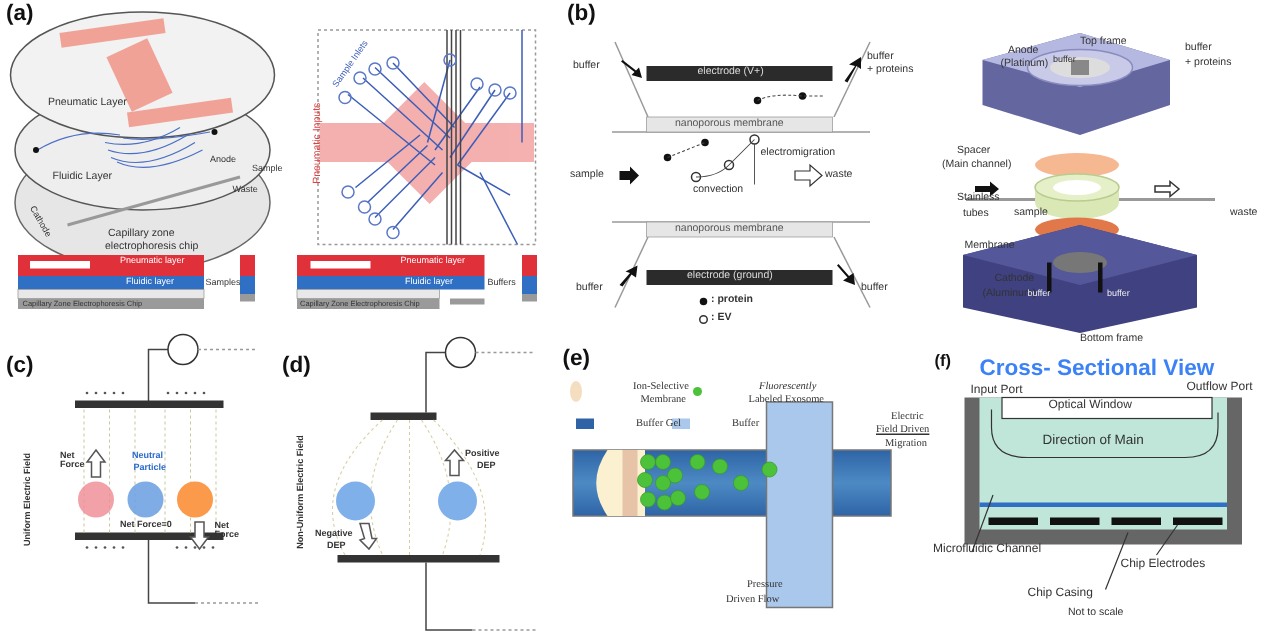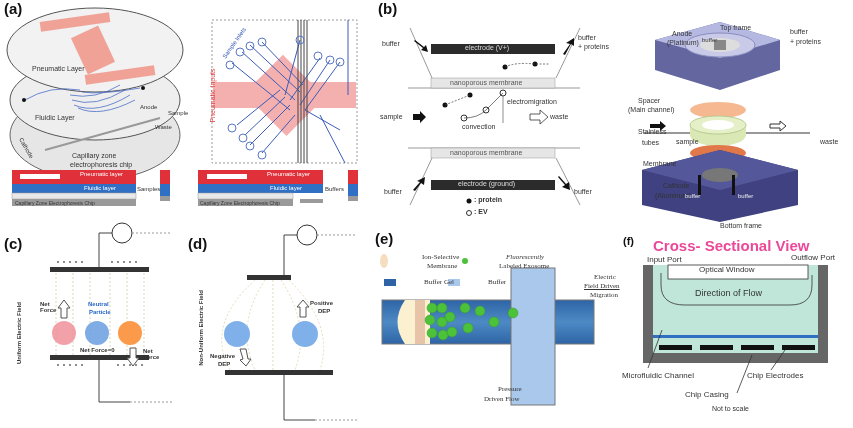--- a/index.html
+++ b/index.html
@@ -379,21 +379,21 @@
   <div class="t serif" style="left:200px;top:48px;font-size:7px;">Electric</div>
   <div class="t serif" style="left:190px;top:57px;font-size:7px;text-decoration:underline;">Field Driven</div>
   <div class="t serif" style="left:196px;top:66px;font-size:7px;">Migration</div>
   <div class="t serif" style="left:104px;top:160px;font-size:7px;">Pressure</div>
   <div class="t serif" style="left:90px;top:170px;font-size:7px;">Driven Flow</div>
 </path></path></circle></circle></circle></circle></circle></circle></center>
   </div>
 
 <div class="panel" style="left:615px;top:225px;width:238px;height:203px;">
   <div class="plabel" style="left:8px;top:10px;font-size:11px;">(f)</div>
-  <div class="t" style="left:38px;top:12px;font-size:15px;font-weight:bold;color:#ec4899;">Cross- Sectional View</div>
+  <div class="t" style="left:38px;top:12px;font-size:15px;font-weight:bold;color:#3b82f6;">Cross- Sectional View</div>
   <svg width="238" height="203">
     <rect x="28" y="40" width="185" height="98" fill="#666"></rect>
     <rect x="38" y="40" width="165" height="88" fill="#bfe6d8"></rect>
     <rect x="53" y="40" width="140" height="14" fill="#fff" stroke="#333" stroke-width="0.8"></rect>
     <path d="M46 48 L46 60 Q46 80 70 80 L175 80 Q197 80 197 60 L197 50" stroke="#333" fill="none" stroke-width="0.8"></path>
     <rect x="38" y="110" width="165" height="3" fill="#2f6fc4"></rect>
     <g fill="#111">
       <rect x="44" y="120" width="33" height="5"></rect>
         <rect x="85" y="120" width="33" height="5"></rect>
       <rect x="126" y="120" width="33" height="5"></rect>
@@ -401,18 +401,18 @@
     </g>
     <g stroke="#333" stroke-width="0.8">
       <line x1="47" y1="105" x2="33" y2="143"></line>
       <line x1="137" y1="130" x2="122" y2="168"></line>
       <line x1="170" y1="125" x2="156" y2="145"></line>
     </g>
   </svg>
   <div class="t" style="left:32px;top:30px;font-size:8px;">Input Port</div>
   <div class="t" style="left:84px;top:40px;font-size:8px;">Optical Window</div>
   <div class="t" style="left:176px;top:28px;font-size:8px;text-align:right;">Outflow Port</div>
-  <div class="t" style="left:80px;top:63px;font-size:9px;">Direction of Flow</div>
-  <div class="t" style="left:7px;top:146px;font-size:8px;">Microfluidic Channel</div>
+  <div class="t" style="left:80px;top:63px;font-size:9px;">Direction of Main</div>
+  <div class="t" style="left:7px;top:136px;font-size:8px;">Microfluidic Channel</div>
   <div class="t" style="left:132px;top:146px;font-size:8px;">Chip Electrodes</div>
   <div class="t" style="left:70px;top:165px;font-size:8px;">Chip Casing</div>
   <div class="t" style="left:97px;top:180px;font-size:7px;">Not to scale</div>
 </div>
 
 </body></html>

